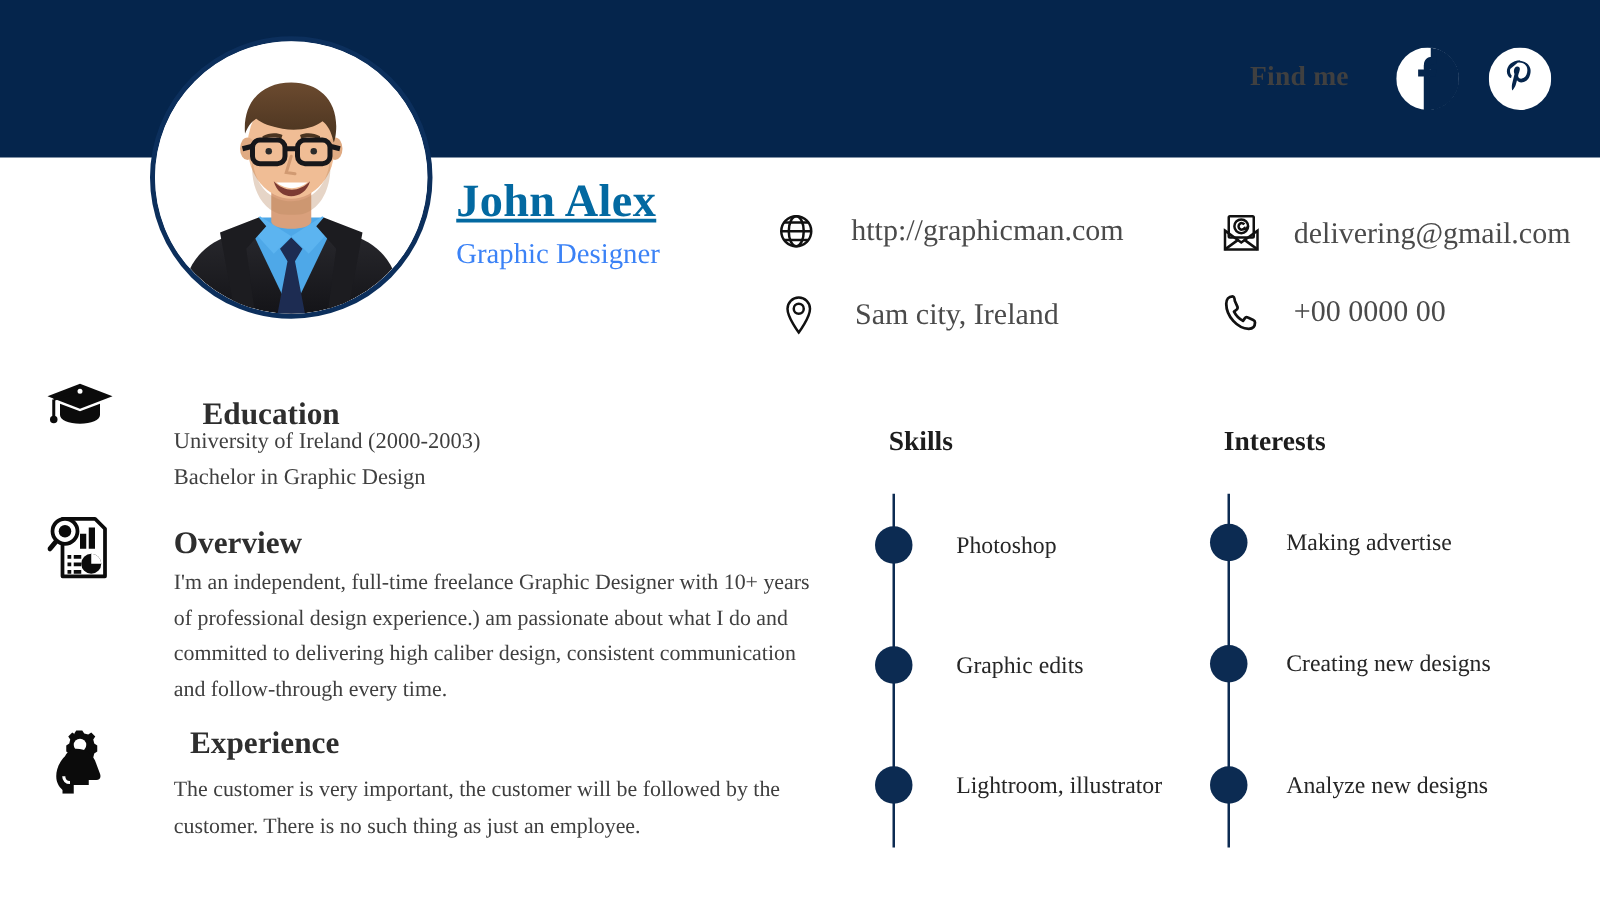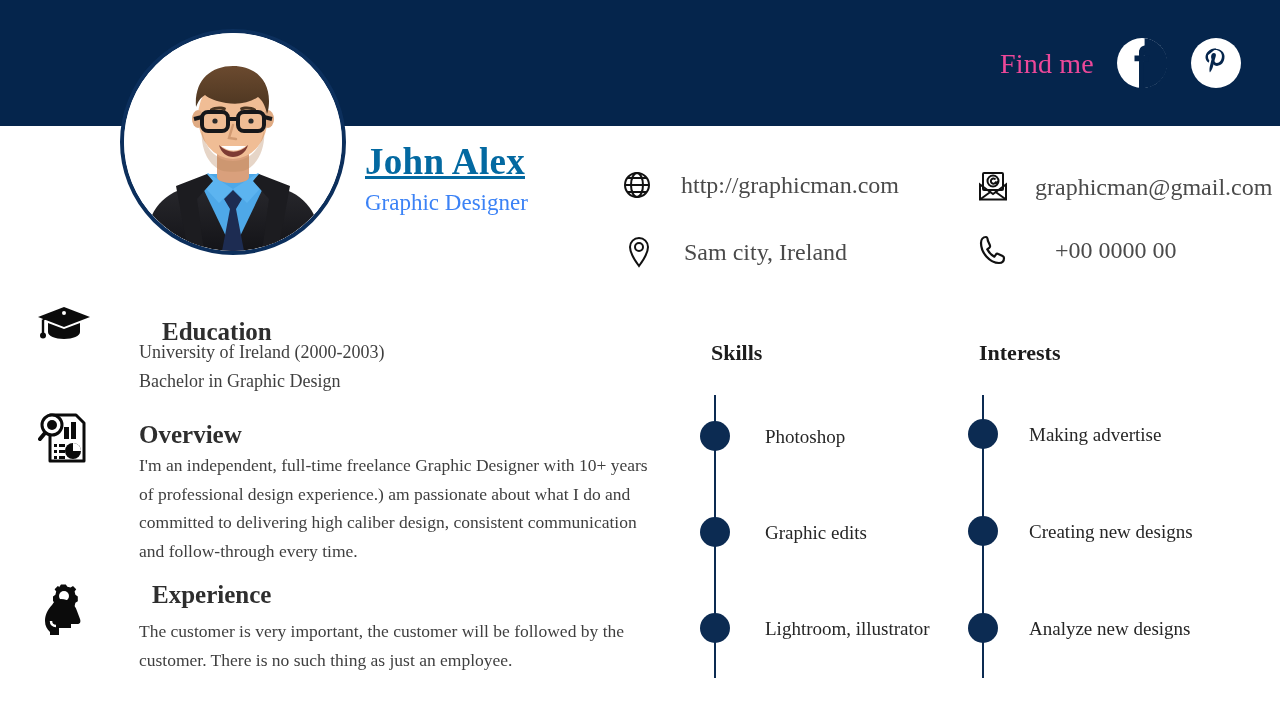--- a/index.html
+++ b/index.html
@@ -26,23 +26,23 @@
     left: 0;
     top: 0;
     width: 1280px;
     height: 126px;
     background: #05254c;
   }
   .find-me {
     position: absolute;
     left: 1000px;
     top: 48px;
-    font-size: 28px;
-    font-weight: normal;
-    color: #ec4899;
+    font-size: 22px;
+    font-weight: bold;
+    color: #404040;
     letter-spacing: 0.2px;
     font-family: "Liberation Serif", "DejaVu Serif", serif;
   }
   .social {
     position: absolute;
     top: 38px;
     width: 50px;
     height: 50px;
   }
   .social svg { display: block; }
@@ -108,21 +108,21 @@
     font-size: 24px;
     color: #4a4a4a;
     white-space: nowrap;
   }
   .ci-web  { left: 0px;   top: 8px;  }
   .ci-web .ci-text  { margin-left: 27px; }
   .ci-mail { left: 356px; top: 10px; }
   .ci-mail .ci-text { margin-left: 25px; }
   .ci-loc  { left: 2px;   top: 75px; }
   .ci-loc .ci-text  { margin-left: 28px; }
-  .ci-tel  { left: 356px; top: 73px; gap: 20px; }
+  .ci-tel  { left: 356px; top: 73px; }
   .ci-tel .ci-text  { margin-left: 25px; }
 
   
   .section {
     position: absolute;
     width: 600px;
   }
   .sec-icon {
     position: absolute;
     left: 0;
@@ -335,21 +335,21 @@
         <svg width="32" height="32" viewBox="0 0 32 32">
           <g fill="none" stroke="#111111" stroke-width="2">
             <rect x="6" y="2" width="20" height="17" rx="1"></rect>
             <circle cx="16" cy="10" r="5.5"></circle>
             <path d="M18.5 8.5a2.6 2.6 0 1 0 0 3.2c.6.8 2 .5 2-1.6"></path>
             <path d="M3 13.5l13 9.5 13-9.5v15H3z"></path>
             <path d="M3 28.5l11-8M29 28.5l-11-8"></path>
           </g>
         </svg>
       </span>
-      <span class="ci-text">graphicman@gmail.com</span>
+      <span class="ci-text">delivering@gmail.com</span>
     </div>
 
     <div class="contact-item ci-loc">
       <span class="ci-icon">
         <svg width="30" height="34" viewBox="0 0 30 34">
           <g fill="none" stroke="#111111" stroke-width="2">
             <path d="M15 3c-5 0-9 4-9 9 0 7 9 19 9 19s9-12 9-19c0-5-4-9-9-9z"></path>
             <circle cx="15" cy="12" r="4"></circle>
           </g>
         </svg>

